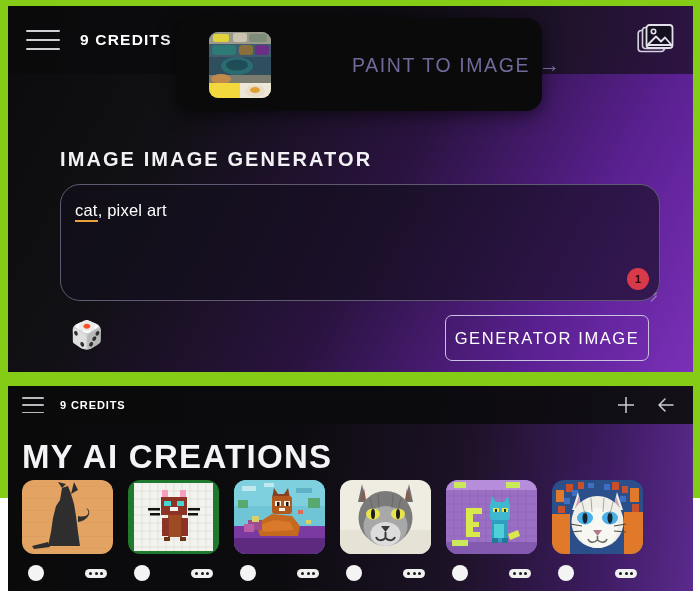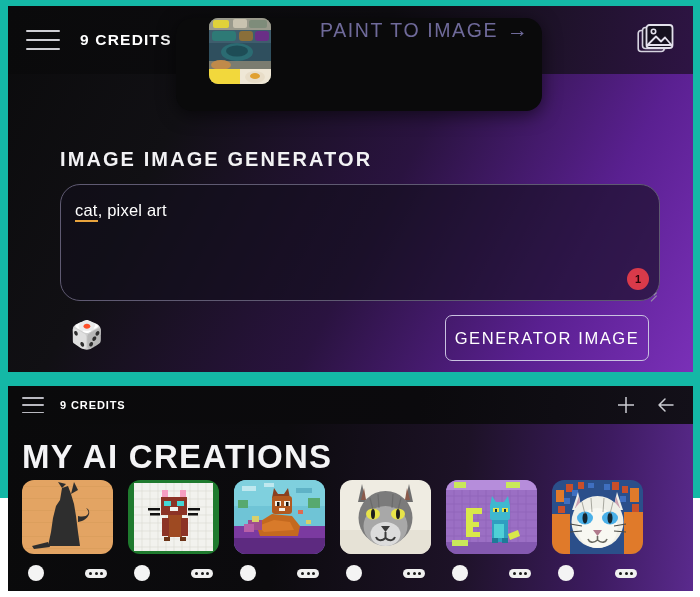--- a/index.html
+++ b/index.html
@@ -3,21 +3,21 @@
 <meta charset="utf-8">
 <style>
   * { box-sizing: border-box; margin: 0; padding: 0; }
   html, body {
     width: 700px; height: 597px;
     background: #ffffff;
     font-family: "Liberation Sans", sans-serif;
     overflow: hidden;
   }
 
-  .app { position: relative; width: 700px; height: 498px; background:#14b8a6; }
+  .app { position: relative; width: 700px; height: 498px; background:#84cc16; }
 
   
   .panel-top {
     position: absolute;
     left: 8px; top: 6px;
     width: 685px; height: 366px;
     background: linear-gradient(118deg, #0b0b0c 0%, #111014 26%, #2a1340 55%, #5a2091 80%, #7a30b8 100%);
     overflow: hidden;
   }
   .topbar {
@@ -36,22 +36,23 @@
     font-weight:700; letter-spacing:1.2px;
   }
   .gallery-icon {
     position:absolute; right:18px; top:18px; width:38px; height:32px; cursor:pointer;
   }
 
   .paint-card {
     position:absolute; left:168px; top:12px;
     width:366px; height:93px;
     background:#0a0a0b; border-radius:16px;
-    display:flex; z-index:4;
+    display:flex; align-items:center; z-index:4;
     box-shadow: 0 4px 18px rgba(0,0,0,.55);
+    gap: 32px;
   }
   .paint-thumb {
     width:62px; height:66px; margin-left:33px; border-radius:9px;
     overflow:hidden; position:relative; flex:none;
     background:#5a5f55;
   }
   .paint-label {
     margin-left:49px; color:#6f6a9a; font-size:19.5px;
     letter-spacing:1.6px; font-weight:400; white-space:nowrap;
   }

